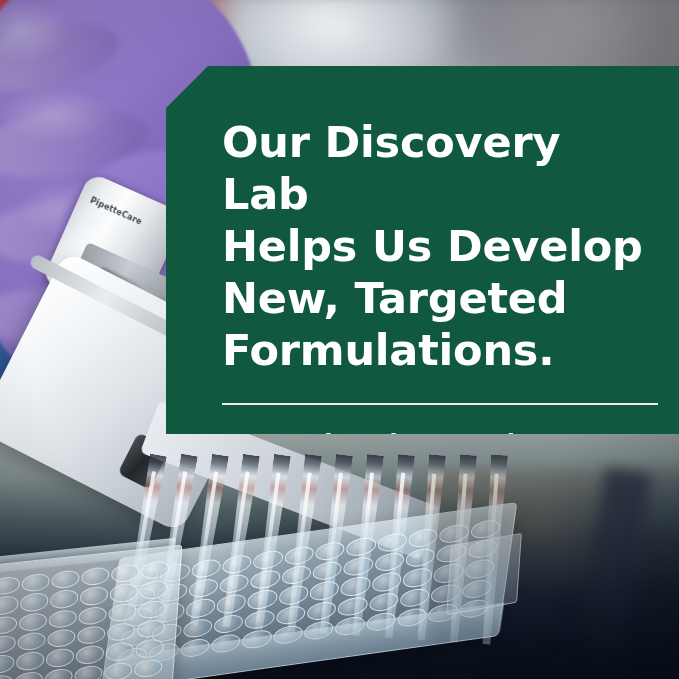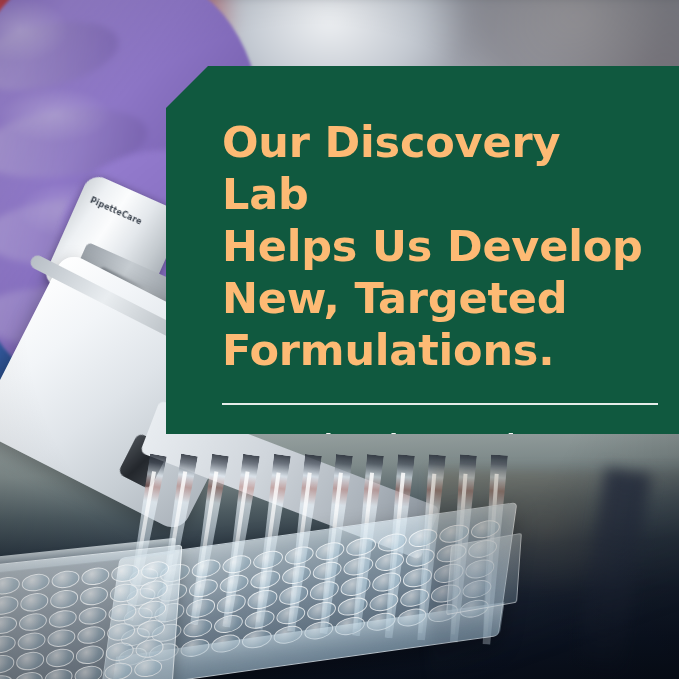--- a/index.html
+++ b/index.html
@@ -348,21 +348,21 @@
     width: 513px;
     height: 368px;
     background: #10593f;
     box-sizing: border-box;
     padding: 50px 22px 0 56px;
     clip-path: polygon(42px 0, 100% 0, 100% 100%, 0 100%, 0 42px);
   }
 
   .headline {
     margin: 0;
-    color: #fdba74;
+    color: #ffffff;
     font-size: 43px;
     line-height: 52px;
     font-weight: 700;
     letter-spacing: -0.2px;
     white-space: pre-line;
   }
 
   .rule {
     margin: 27px 0 0 0;
     width: 436px;

